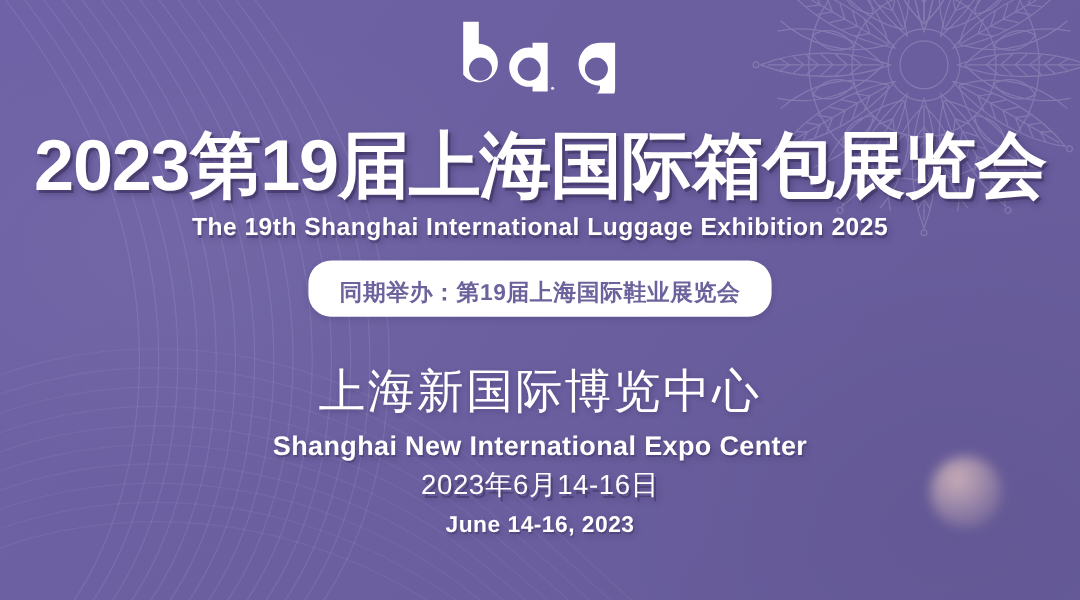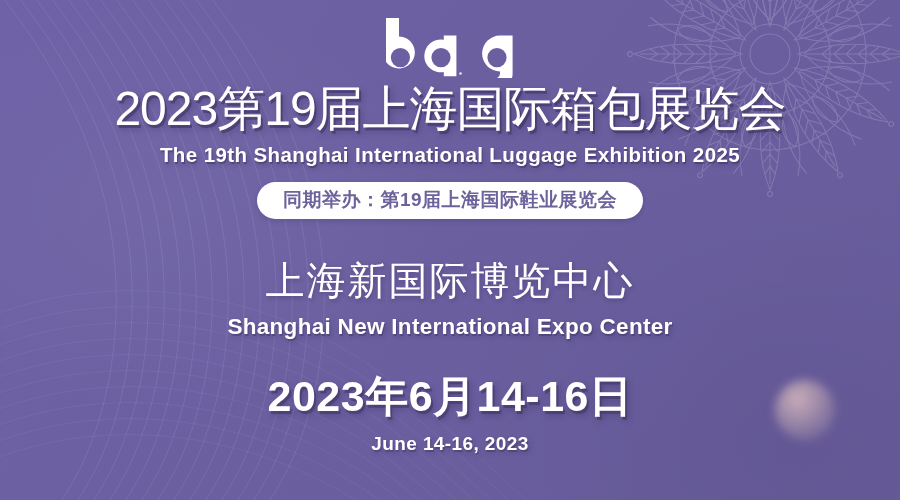--- a/index.html
+++ b/index.html
@@ -47,43 +47,43 @@
   #logo {
     margin-top:17px;
     height:62px;
     display:flex; align-items:center; justify-content:center;
   }
   #logo svg { display:block; }
 
   .title-shadow { text-shadow:2px 3px 0 rgba(52,40,84,.48), 3px 4px 6px rgba(40,30,70,.35); }
 
   #main-title {
-    margin-top:5px;
-    font-size:48px;
-    font-weight:normal;
+    margin-top:28px;
+    font-size:60px;
+    font-weight:bold;
     letter-spacing:-1px;
     line-height:1.04;
     white-space:nowrap;
   }
 
   #sub-title {
     margin-top:9px;
     font-size:20.5px;
     font-weight:bold;
     letter-spacing:.4px;
     white-space:nowrap;
     text-shadow:1px 2px 0 rgba(52,40,84,.40), 2px 3px 5px rgba(40,30,70,.28);
   }
 
   #concurrent-badge {
     margin-top:15px;
     background:#fff;
     color:#6c629c;
     border-radius:19px;
-    padding:7px 26px 8px 26px;
+    padding:17px 26px 8px 26px;
     font-size:19px;
     font-weight:bold;
     letter-spacing:.5px;
     line-height:1.15;
     white-space:nowrap;
     box-shadow:0 2px 5px rgba(45,34,78,.20);
   }
 
   #venue-cn {
     margin-top:35px;
@@ -98,23 +98,23 @@
   #venue-en {
     margin-top:6px;
     font-size:22.5px;
     font-weight:bold;
     letter-spacing:.3px;
     white-space:nowrap;
     text-shadow:1px 2px 0 rgba(52,40,84,.34), 2px 3px 5px rgba(40,30,70,.25);
   }
 
   #date-cn {
-    margin-top:28px;
-    font-size:43px;
-    font-weight:bold;
+    margin-top:4px;
+    font-size:23px;
+    font-weight:normal;
     letter-spacing:.5px;
     white-space:nowrap;
     text-shadow:2px 3px 0 rgba(52,40,84,.42), 3px 4px 6px rgba(40,30,70,.30);
   }
 
   #date-en {
     margin-top:7px;
     font-size:19px;
     font-weight:bold;
     letter-spacing:.4px;

